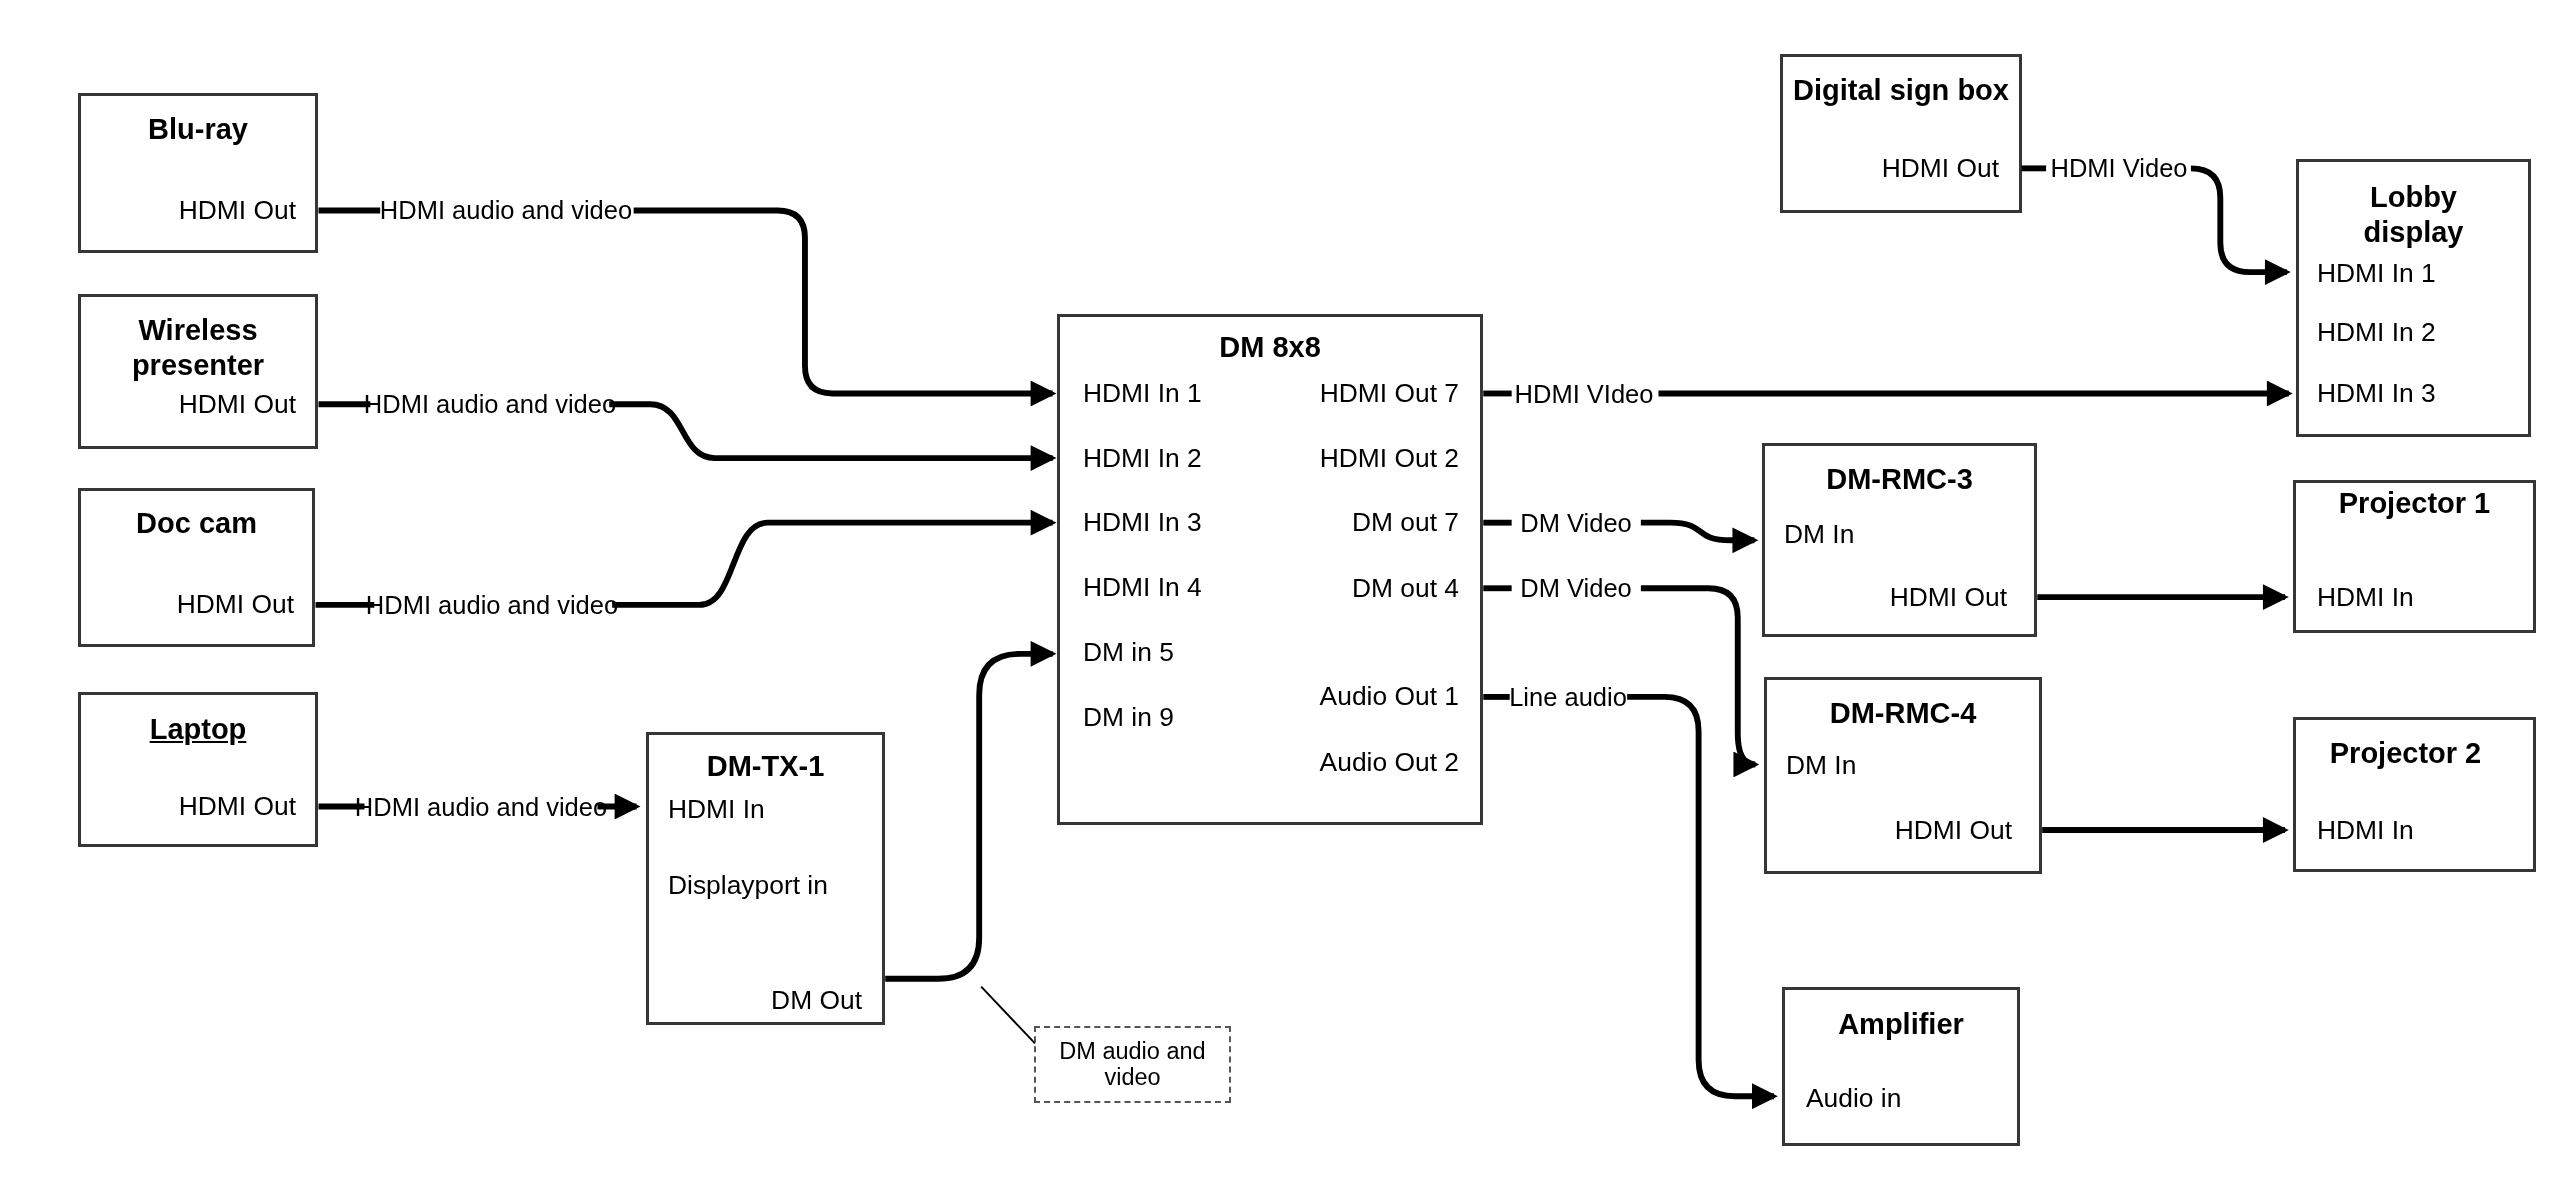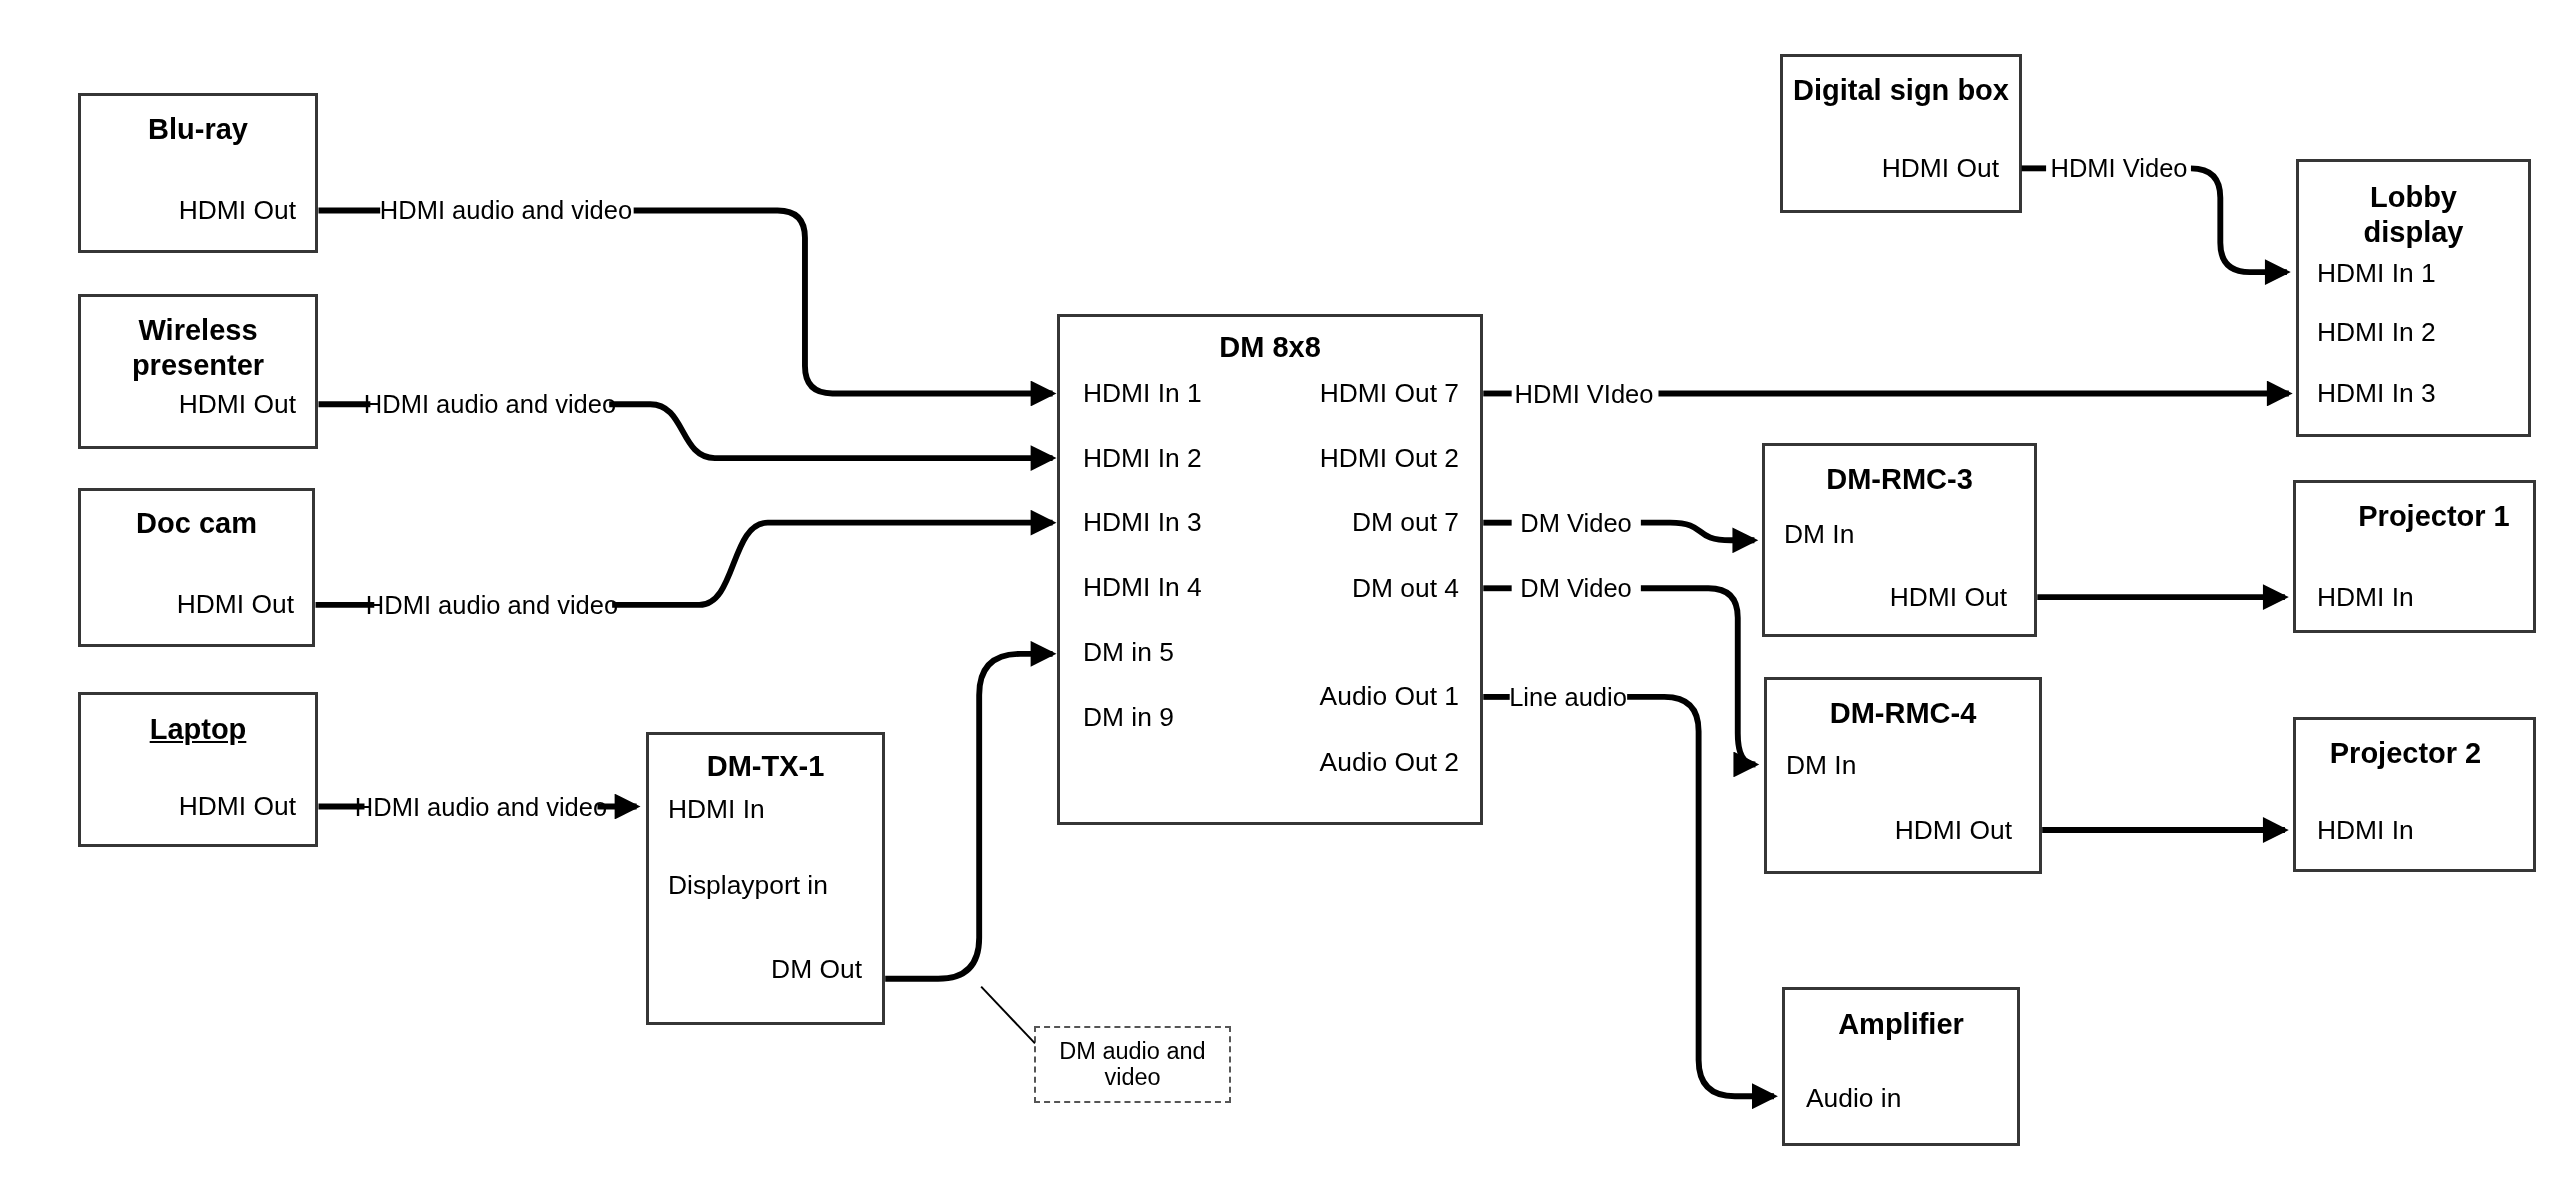--- a/index.html
+++ b/index.html
@@ -33,33 +33,33 @@
   
   #t-bluray  {left:78px;  top:112px; width:240px;}
   #t-wireless{left:78px;  top:313px; width:240px;padding:0 27.4px;box-sizing:border-box;}
   #t-doccam  {left:78px;  top:506px; width:237px;}
   #t-laptop  {left:78px;  top:712px; width:240px;text-decoration:underline;}
   #t-dmtx1   {left:646px; top:749px; width:239px;}
   #t-dm8x8   {left:1057px;top:330px; width:426px;}
   #t-sign    {left:1780px;top:73px;  width:242px;padding:0 12px;box-sizing:border-box;}
   #t-lobby   {left:2296px;top:180px; width:235px;padding:0 29px;box-sizing:border-box;}
   #t-rmc3    {left:1762px;top:462px; width:275px;}
-  #t-proj1   {left:2293px;top:499px; width:282px;}
+  #t-proj1   {left:2293px;top:486px; width:243px;}
   #t-rmc4    {left:1764px;top:696px; width:278px;}
   #t-proj2   {left:2293px;top:736px; width:225px;}
   #t-amp     {left:1782px;top:1007px;width:238px;}
 
   
   #p-bluray-out  {right:2280px;top:197px;}
   #p-wireless-out{right:2280px;top:391px;}
   #p-doccam-out  {right:2282px;top:591px;}
   #p-laptop-out  {right:2280px;top:793px;}
   #p-dmtx1-hdmiin{left:668px;top:796px;}
   #p-dmtx1-dp    {left:668px;top:872px;}
-  #p-dmtx1-dmout {right:1714px;top:956px;}
+  #p-dmtx1-dmout {right:1714px;top:987px;}
   #p-dm8x8-in1{left:1083px;top:380px;}
   #p-dm8x8-in2{left:1083px;top:445px;}
   #p-dm8x8-in3{left:1083px;top:509px;}
   #p-dm8x8-in4{left:1083px;top:574px;}
   #p-dm8x8-in5{left:1083px;top:639px;}
   #p-dm8x8-in6{left:1083px;top:704px;}
   #p-dm8x8-out1{right:1117px;top:380px;}
   #p-dm8x8-out2{right:1117px;top:445px;}
   #p-dm8x8-out3{right:1117px;top:509px;}
   #p-dm8x8-out4{right:1117px;top:575px;}

